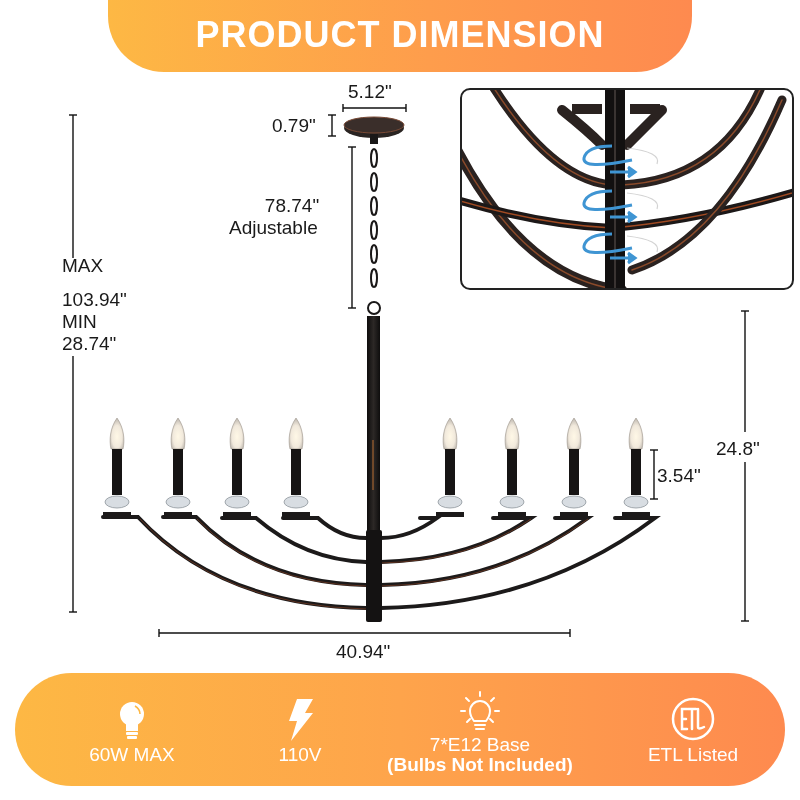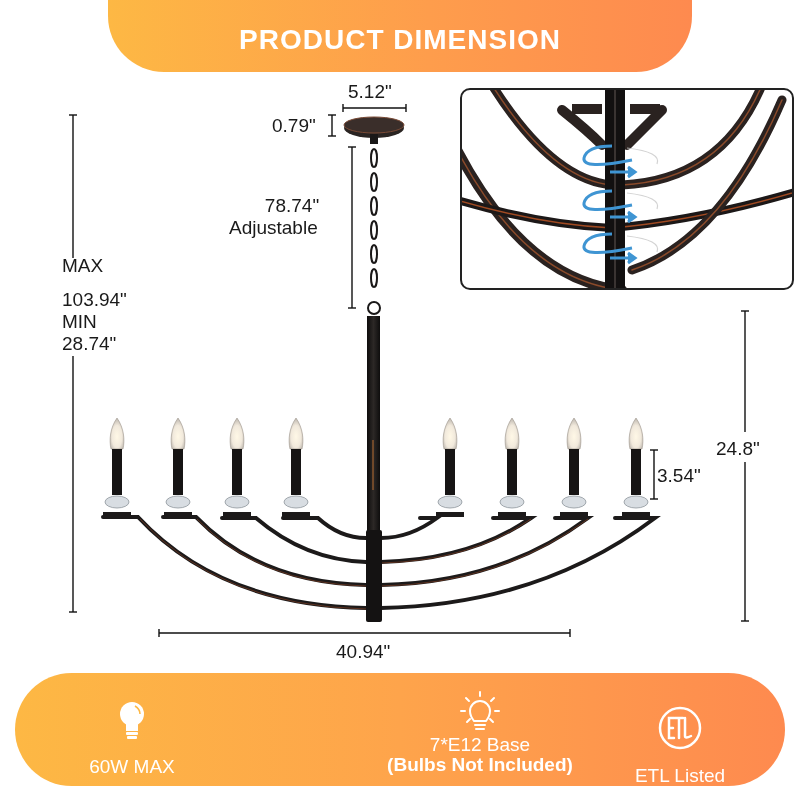--- a/index.html
+++ b/index.html
@@ -7,40 +7,40 @@
     width: 800px; height: 800px; background: #ffffff; position: relative; overflow: hidden;
     font-family: "Liberation Sans", "DejaVu Sans", sans-serif; color: #1a1a1a;
   }
   .header-banner {
     position: absolute; left: 108px; top: -40px; width: 584px; height: 112px;
     border-radius: 0 0 56px 56px;
     background: linear-gradient(90deg, #fdb844 0%, #fe9d4c 55%, #fe8a4f 100%);
     display: flex; align-items: flex-end; justify-content: center;
   }
   .header-title {
-    color: #ffffff; font-weight: bold; font-size: 28px; letter-spacing: 1px;
+    color: #ffffff; font-weight: bold; font-size: 36px; letter-spacing: 1px;
     margin-bottom: 16px;
   }
   .dim-text { position: absolute; font-size: 19px; color: #1a1a1a; line-height: 20px; }
   svg.art { position: absolute; left: 0; top: 0; }
   .inset {
     position: absolute; left: 460px; top: 88px; width: 330px; height: 198px;
     border: 2px solid #222; border-radius: 10px; overflow: hidden; background: #fff;
   }
   .footer-banner {
     position: absolute; left: 15px; top: 673px; width: 770px; height: 113px;
     border-radius: 57px;
     background: linear-gradient(90deg, #fdb844 0%, #fea44b 50%, #fe8a4f 100%);
   }
   .feature {
     position: absolute; top: 0; height: 113px; display: flex; flex-direction: column;
     align-items: center; color: #fff;
   }
   .feature .ic { height: 52px; display: flex; align-items: flex-end; justify-content: center; margin-top: 16px; }
-  .feature .lbl { font-size: 19px; line-height: 20px; text-align: center; margin-top: 16px; white-space: nowrap; }
+  .feature .lbl { font-size: 19px; line-height: 20px; text-align: center; margin-top: 4px; white-space: nowrap; }
 </style>
 </head>
 <body>
 
 <div class="header-banner">
   <div class="header-title">PRODUCT DIMENSION</div>
 </div>
 
 <svg class="art" width="800" height="800" viewBox="0 0 800 800">
   <defs>
@@ -241,20 +241,28 @@
         <circle cx="14" cy="13" r="12" fill="#fff"></circle>
         <rect x="8" y="22" width="12" height="8" fill="#fff"></rect>
         <rect x="8" y="31" width="12" height="3" rx="1" fill="#fff"></rect>
         <rect x="9" y="35" width="10" height="3" rx="1" fill="#fff"></rect>
         <path d="M17 5 Q22 8 22 13" stroke="#fdb844" stroke-width="1.5" fill="none"></path>
       </svg>
     </div>
     <div class="lbl">60W MAX</div>
   </div>
 
+  <div class="feature" style="left:235px; width:100px;">
+    <div class="ic">
+      <svg width="30" height="42" viewBox="0 0 30 42">
+        <path d="M12 0 L28 0 L20 14 L28 14 L6 42 L12 22 L4 22 Z" fill="#fff"></path>
+      </svg>
+    </div>
+    <div class="lbl">110V</div>
+  </div>
 
   <div class="feature" style="left:350px; width:230px;">
     <div class="ic" style="margin-top:10px;">
       <svg width="44" height="44" viewBox="0 0 44 44">
         <g stroke="#fff" stroke-width="2" fill="none" stroke-linecap="round">
           <line x1="22" y1="1" x2="22" y2="5"></line>
           <line x1="8" y1="7" x2="11" y2="10"></line>
           <line x1="36" y1="7" x2="33" y2="10"></line>
           <line x1="3" y1="20" x2="7" y2="20"></line>
           <line x1="37" y1="20" x2="41" y2="20"></line>
@@ -263,21 +271,21 @@
           <path d="M16 30 Q12 25 12 20 A10 10 0 0 1 32 20 Q32 25 28 30 Z"></path>
           <line x1="17" y1="34" x2="27" y2="34"></line>
           <line x1="18" y1="38" x2="26" y2="38"></line>
         </g>
       </svg>
     </div>
     <div class="lbl" style="margin-top:0;">7*E12 Base</div>
     <div class="lbl" style="margin-top:0;font-weight:bold;">(Bulbs Not Included)</div>
   </div>
 
-  <div class="feature" style="left:610px; width:110px;justify-content:flex-end;">
+  <div class="feature" style="left:623px; width:110px;">
     <div class="ic">
       <svg width="44" height="44" viewBox="0 0 44 44">
         <circle cx="22" cy="22" r="20" stroke="#fff" stroke-width="2.5" fill="none"></circle>
         <g stroke="#fff" stroke-width="2.5" fill="none" stroke-linecap="round">
           <path d="M16 12 L11 12 L11 32 L16 32 M11 22 L15 22"></path>
           <path d="M17 12 L25 12 M21 12 L21 32"></path>
           <path d="M27 12 L27 30 Q27 33 33 30"></path>
         </g>
       </svg>
     </div>

